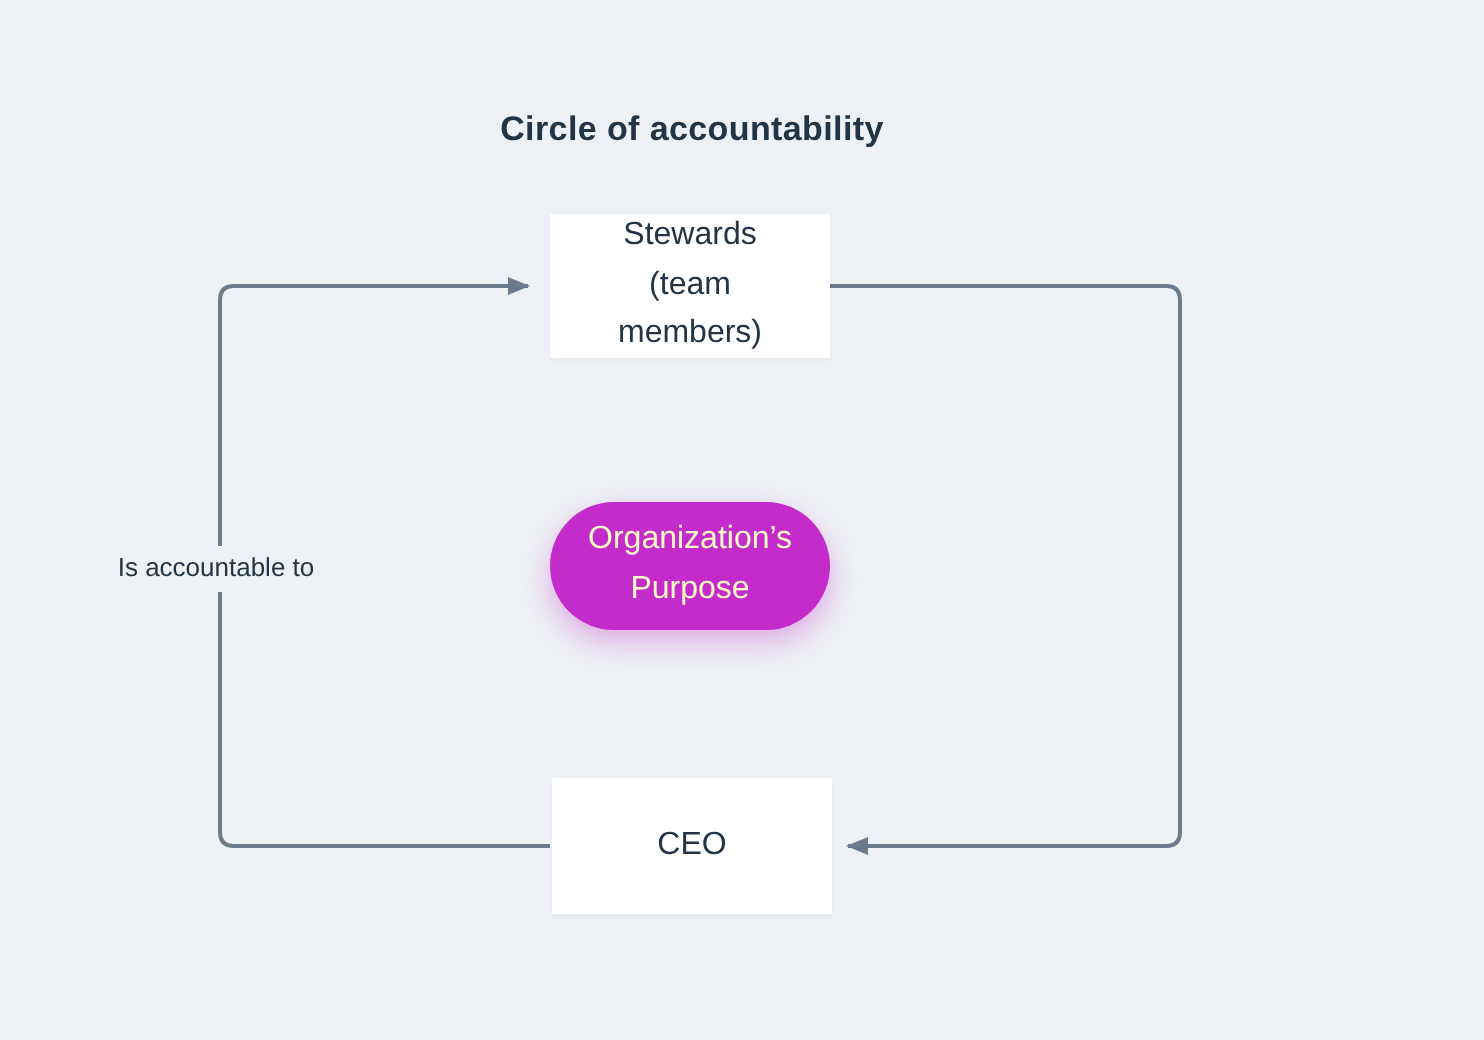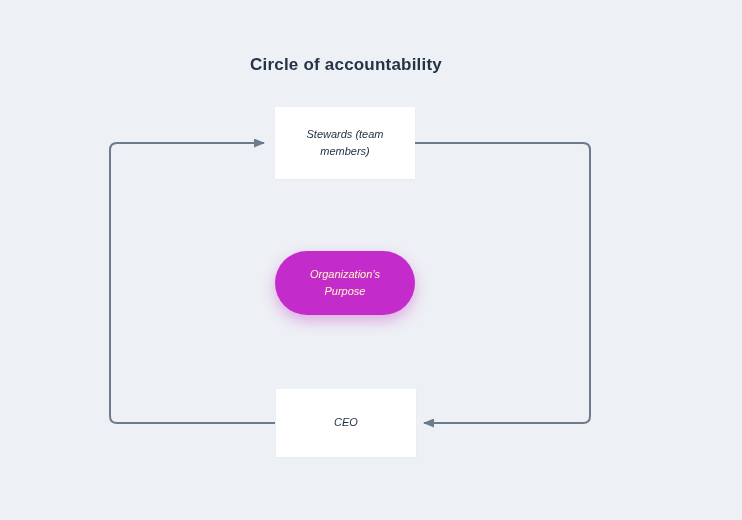--- a/index.html
+++ b/index.html
@@ -43,25 +43,24 @@
     stroke-width: 2;
   }
   .arrowhead { fill: var(--line); }
   .node {
     position: absolute;
     width: 140px;
     display: flex;
     align-items: center;
     justify-content: center;
     text-align: center;
-    font-size: 11px;
+    font-size: 16px;
     line-height: 1.55;
     color: var(--text);
     padding: 8px 24px;
-    font-style: italic;
   }
   .node-box {
     background: #ffffff;
     box-shadow: 0 1px 2px rgba(36,52,71,0.04);
   }
   .node-stewards { top: 107px; left: 275px; height: 72px; }
   .node-ceo      { top: 389px; left: 276px; height: 68px; }
   .node-pill {
     top: 251px; left: 275px; height: 64px;
     background: var(--accent);
@@ -93,20 +92,21 @@
       <marker id="arrow" markerWidth="11" markerHeight="9" refX="10" refY="4.5" orient="auto" markerUnits="userSpaceOnUse">
         <path class="arrowhead" d="M0,0 L11,4.5 L0,9 Z"></path>
       </marker>
     </defs>
 
     <path class="edge" d="M 415 143 H 583 Q 590 143 590 150 V 416 Q 590 423 583 423 H 424" marker-end="url(#arrow)"></path>
 
     <path class="edge" d="M 275 423 H 117 Q 110 423 110 416 V 150 Q 110 143 117 143 H 264" marker-end="url(#arrow)"></path>
   </svg>
 
+  <div class="edge-label edge-label-left">Is accountable to</div>
 
 
   <div class="node node-box node-stewards">
     <span>Stewards (team members)</span>
   </div>
 
   <div class="node node-pill">
     <span>Organization’s Purpose</span>
   </div>
 

